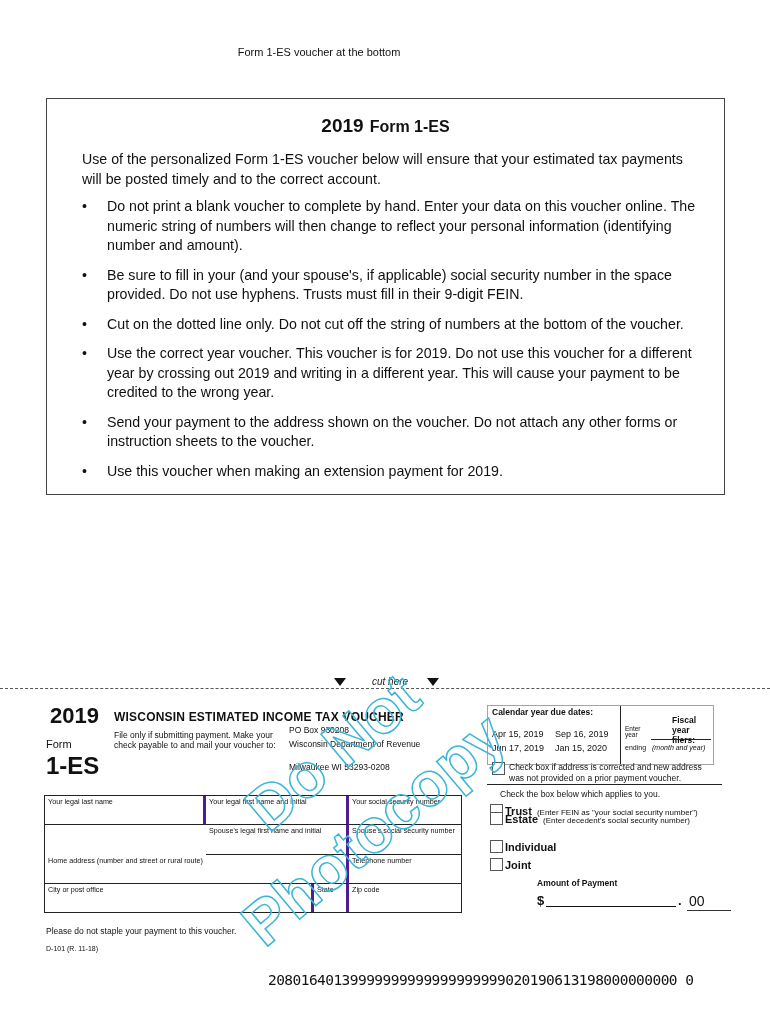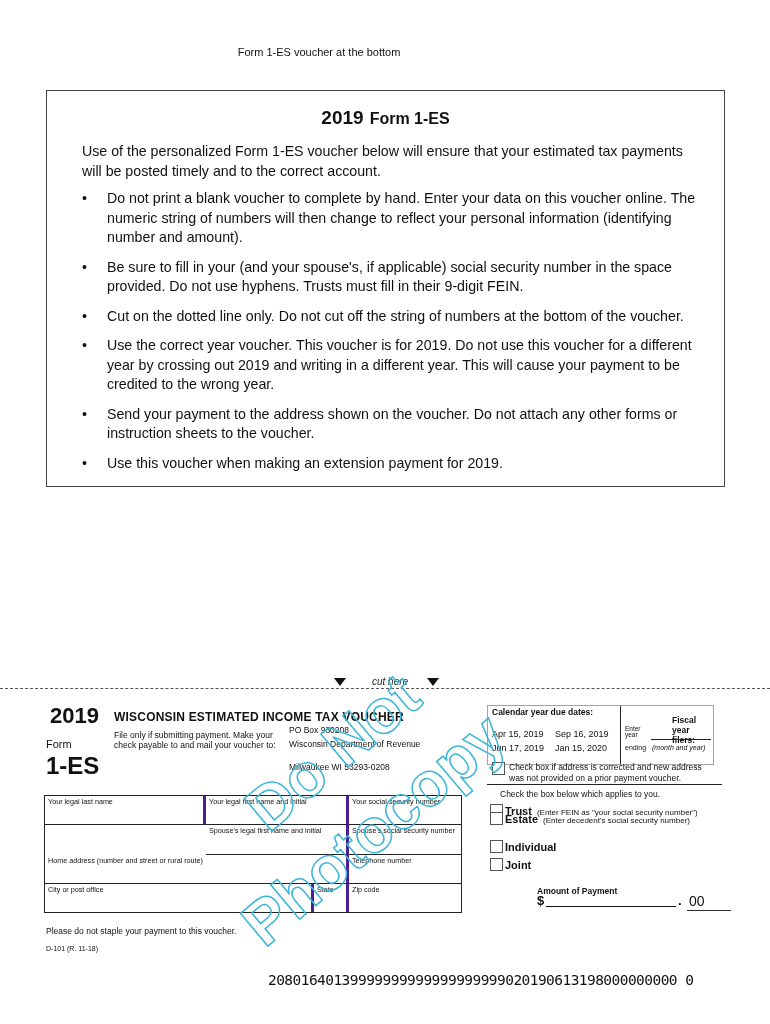--- a/index.html
+++ b/index.html
@@ -2,21 +2,21 @@
 <html><head>
 <meta charset="utf-8">
 <style>
   html, body { margin: 0; padding: 0; background: #ffffff; }
   body { width: 770px; height: 1024px; position: relative; overflow: hidden;
          font-family: "Liberation Sans", sans-serif; color: #111; }
   .abs { position: absolute; }
 
   .page-title { left: 0; width: 638px; top: 46px; text-align: center; font-size: 11px; }
 
-  .instr-box { left: 46px; top: 90px; width: 679px; height: 397px; border: 1.5px solid #444; box-sizing: border-box; }
+  .instr-box { left: 46px; top: 98px; width: 679px; height: 397px; border: 1.5px solid #444; box-sizing: border-box; }
   .instr-heading { left: 0; width: 100%; top: 16px; text-align: center; }
   .instr-heading .yr { font-size: 19px; font-weight: bold; }
   .instr-heading .fm { font-size: 16px; font-weight: bold; margin-left: 6px; }
   .intro { left: 35px; top: 50px; width: 610px; font-size: 14.2px; line-height: 20px; }
   .bullets { left: 35px; top: 98px; width: 625px; margin: 0; padding: 0; list-style: none; }
   .bullets li { position: relative; padding-left: 25px; font-size: 14.2px; line-height: 19.5px; margin-bottom: 10px; }
   .bullets li .dot { position: absolute; left: 0; top: 0; }
 
   .cut-line { left: 0; top: 688px; width: 770px; border-top: 1px dashed #555; }
   .cut-arrow { top: 678px; width: 0; height: 0; border-left: 6px solid transparent; border-right: 6px solid transparent; border-top: 8px solid #111; }
@@ -42,21 +42,21 @@
   .fy-hint { left: 164px; top: 38px; font-size: 7px; font-style: italic; }
 
   .chk { width: 13px; height: 13px; border: 1px solid #555; box-sizing: border-box; background: #fff; }
   .addr-chk { left: 492px; top: 762px; }
   .addr-text { left: 509px; top: 762px; font-size: 8.5px; line-height: 11px; }
   .addr-underline { left: 487px; top: 784px; width: 235px; border-top: 1px solid #222; }
   .chk-intro { left: 500px; top: 789px; font-size: 8.5px; }
   .opt { left: 490px; font-size: 11px; font-weight: bold; }
   .opt .chk { display: inline-block; vertical-align: -2px; margin-right: 2px; }
   .opt .note { font-size: 8px; font-weight: normal; margin-left: 5px; }
-  .amt-lbl { left: 537px; top: 878px; font-size: 8.5px; font-weight: bold; margin-top: 8px; }
+  .amt-lbl { left: 537px; top: 878px; font-size: 8.5px; font-weight: bold; }
   .amt-dollar { left: 537px; top: 893px; font-size: 13px; font-weight: bold; }
   .amt-line { left: 546px; top: 906px; width: 130px; border-top: 1.5px solid #111; }
   .amt-dot { left: 678px; top: 893px; font-size: 13px; font-weight: bold; }
   .amt-cents { left: 689px; top: 893px; font-size: 14px; }
   .amt-cents-line { left: 687px; top: 910px; width: 44px; border-top: 1.5px solid #333; }
 
   .grid { left: 44px; top: 795px; width: 418px; height: 118px; border: 1px solid #222; box-sizing: border-box; }
   .cell { position: absolute; box-sizing: border-box; border-right: 3px solid #4c1d95; border-bottom: 1px solid #222; font-size: 7.2px; padding: 1px 3px; color: #111; }
   .cell input { position: absolute; left: 3px; right: 3px; bottom: 2px; height: 12px; border: none; background: transparent; font-size: 9px; font-family: "Liberation Sans", sans-serif; outline: none; }
 

